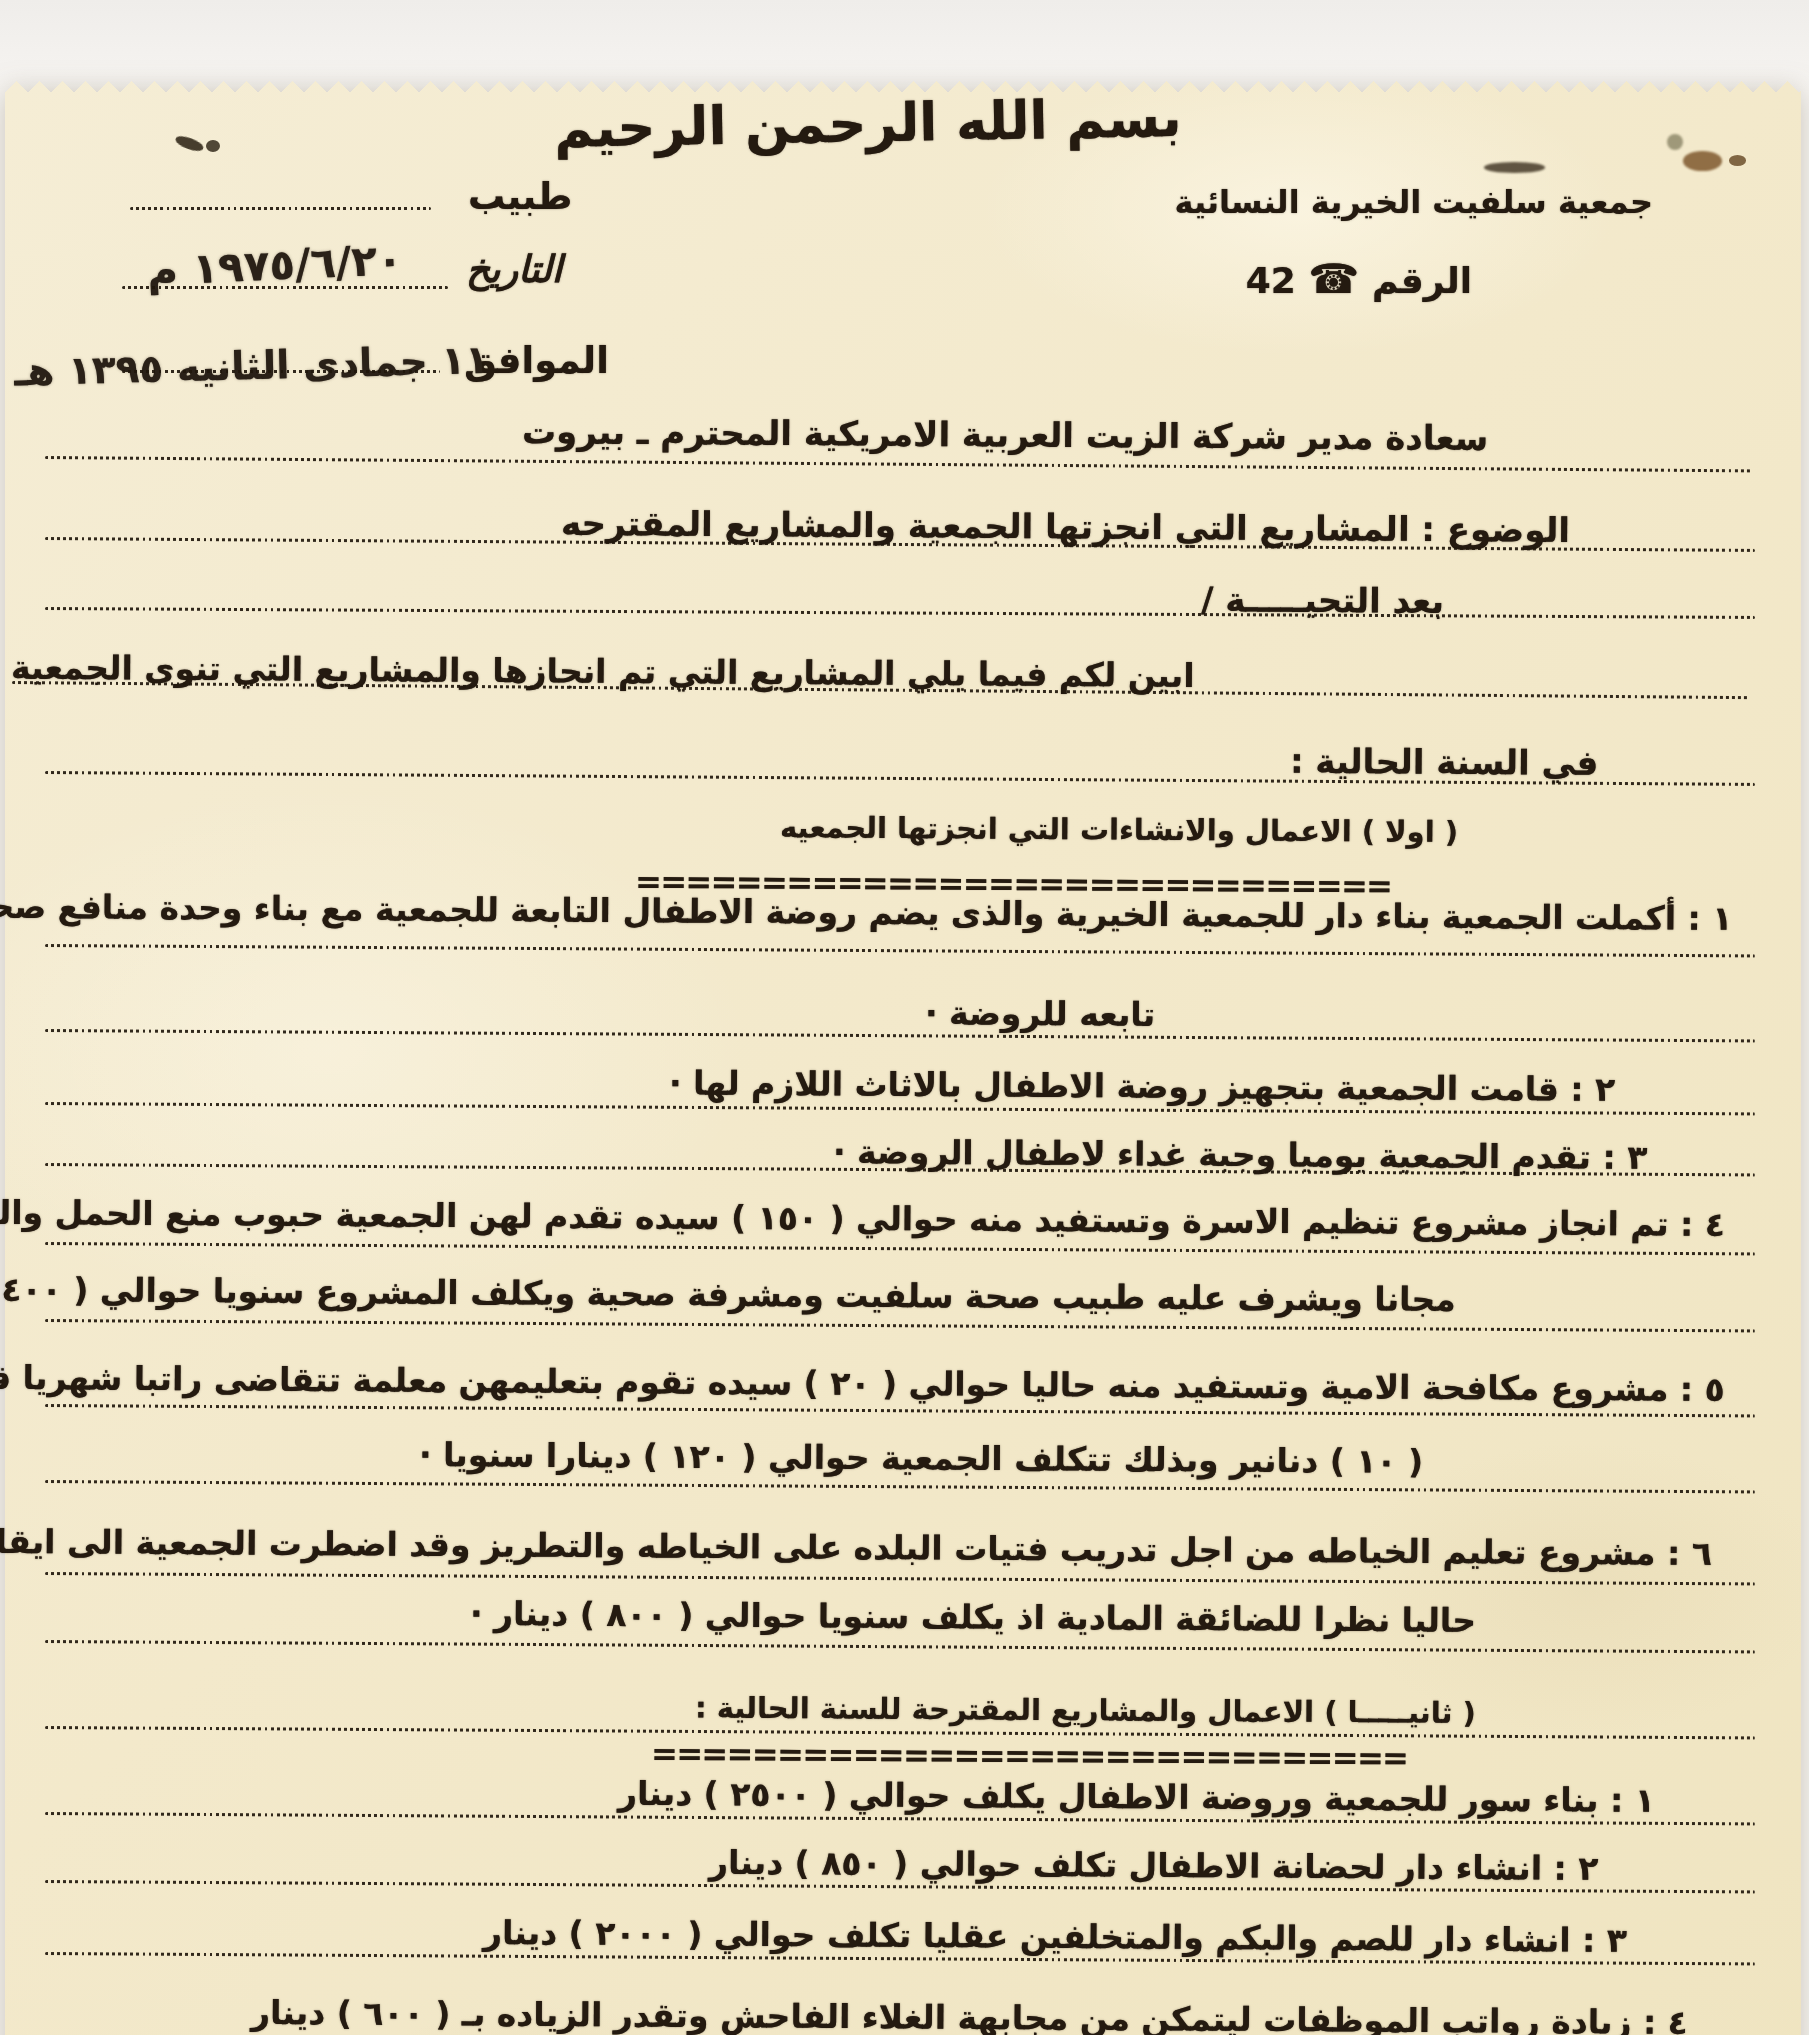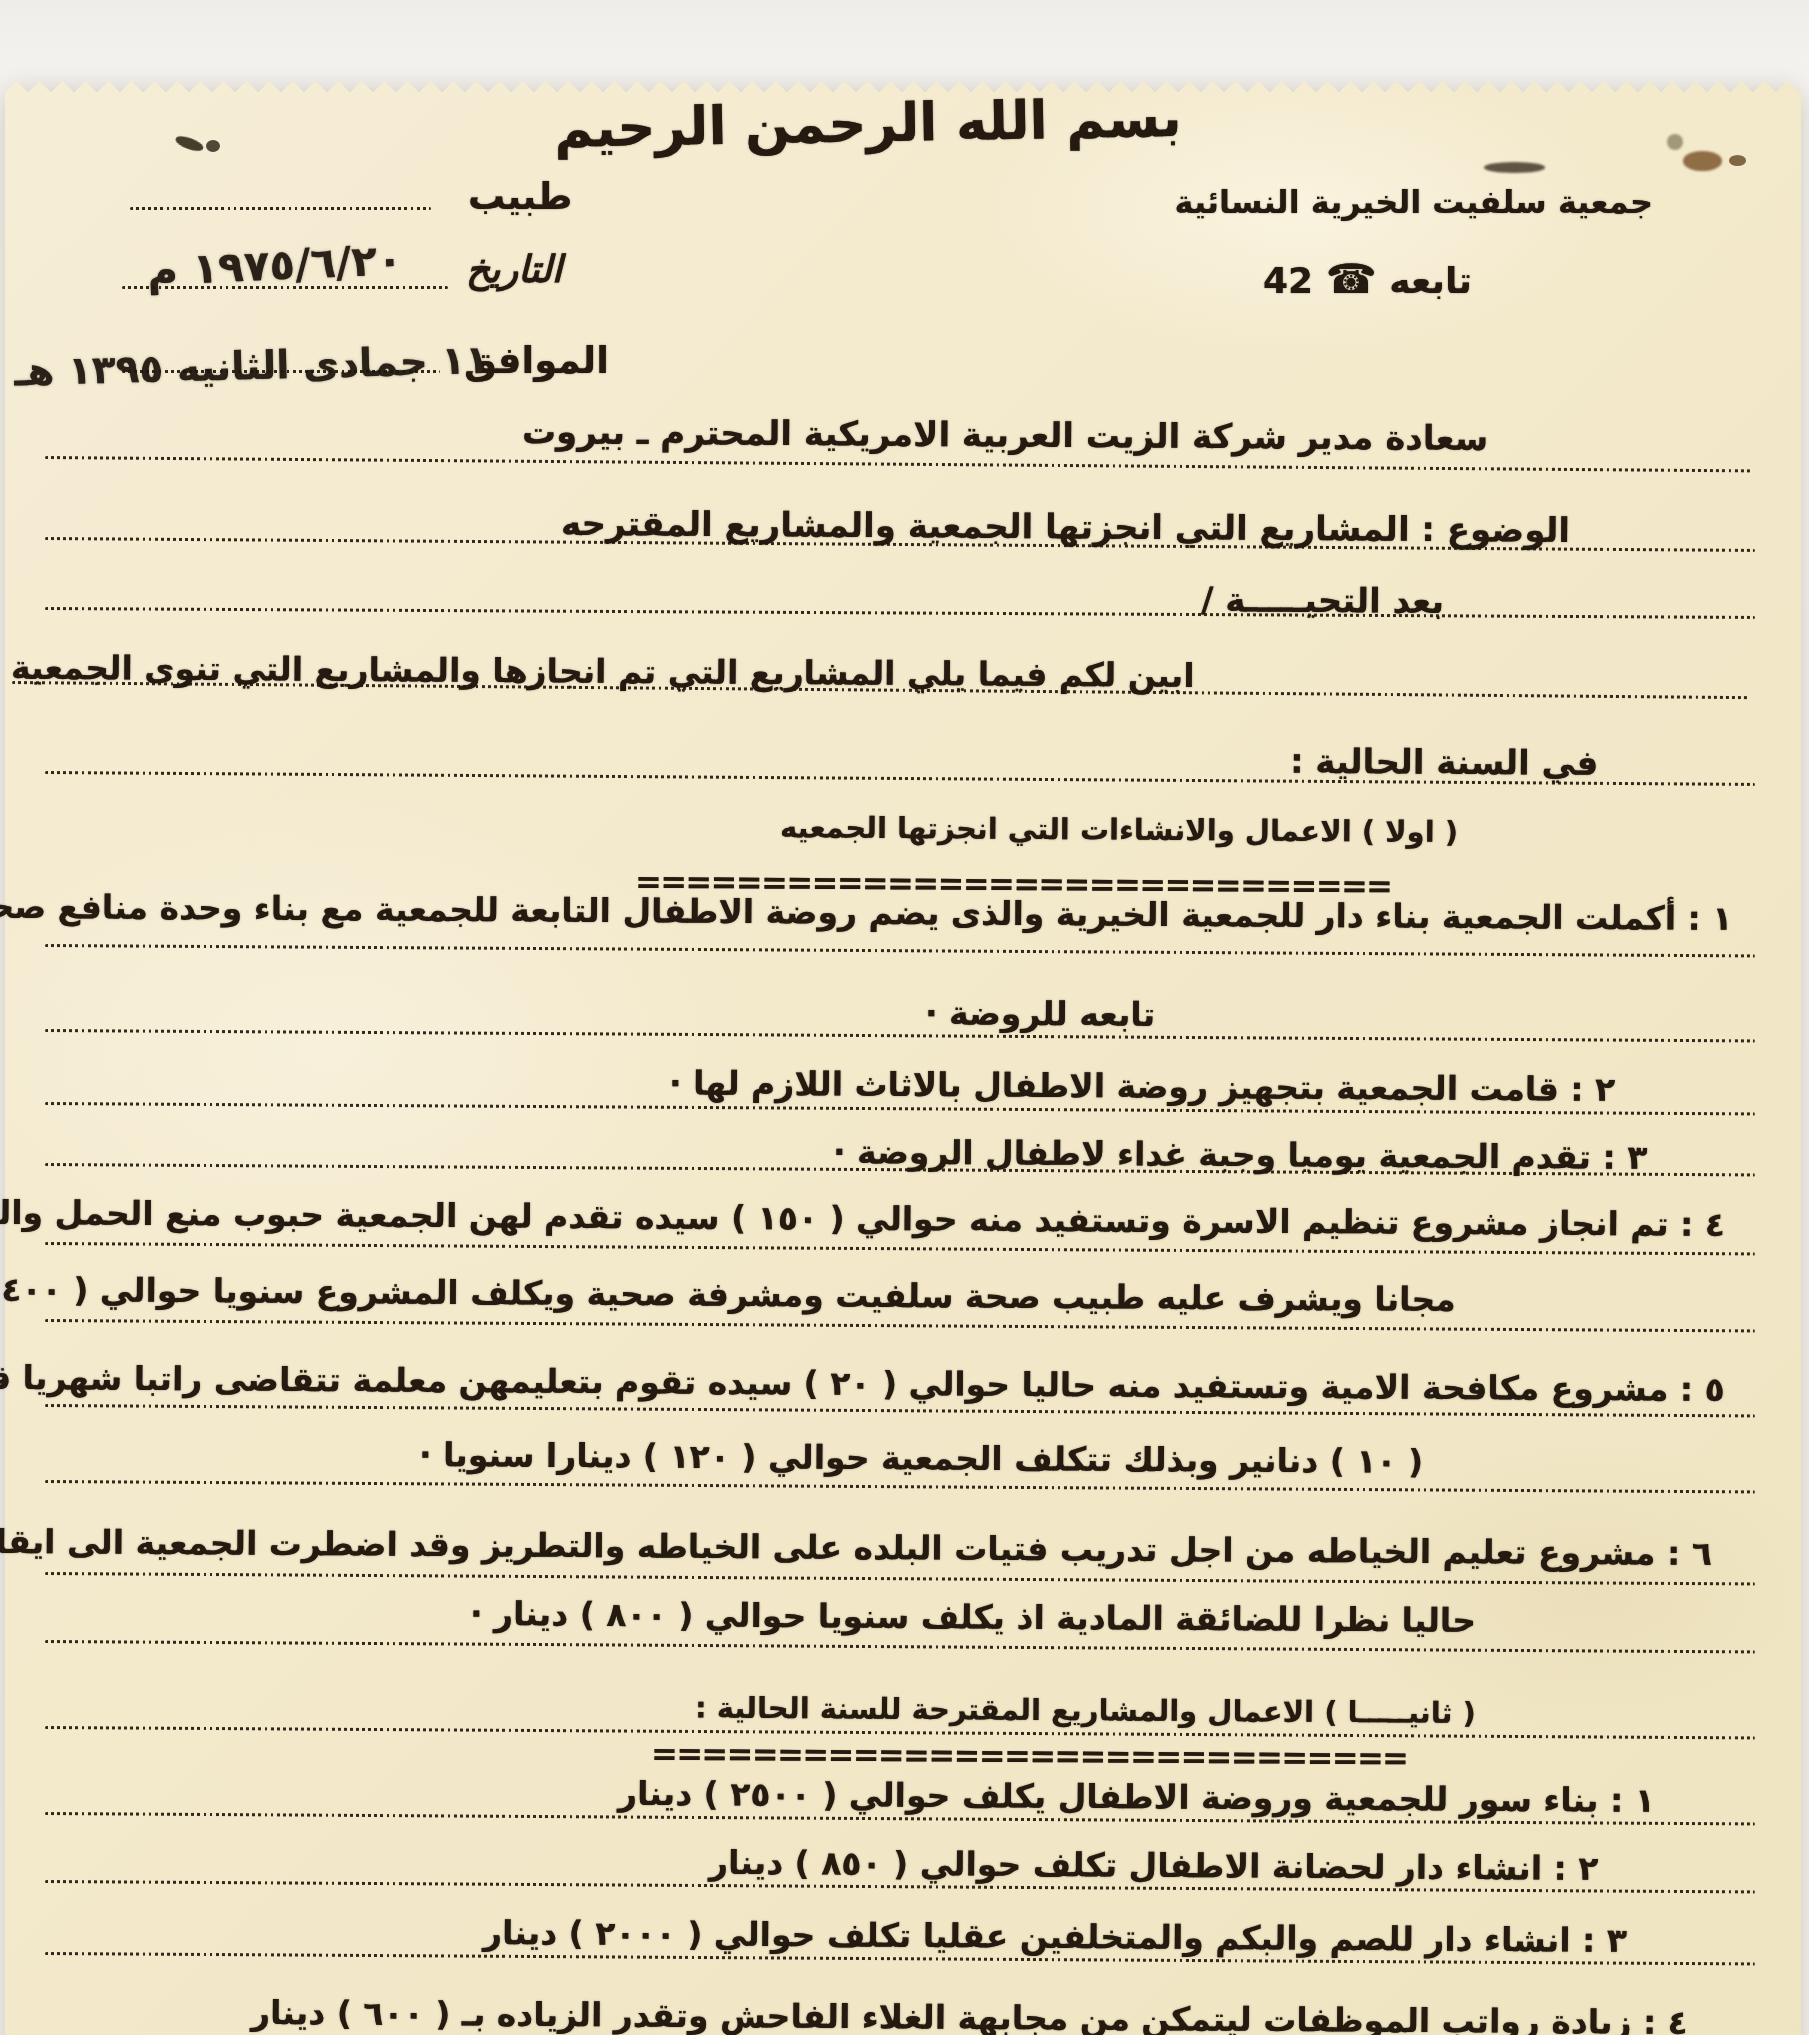--- a/index.html
+++ b/index.html
@@ -59,21 +59,21 @@
   <div class="paper"></div>
 </div>
 
 <div class="content">
 
   <div class="ln hd" style="right:629px;top:88px;font-size:53px;transform:rotate(-1deg);">بسم الله الرحمن الرحيم</div>
 
   <div class="ln hd" style="right:157px;top:184px;font-size:32px;">جمعية سلفيت الخيرية النسائية</div>
 
   <div class="ln hd" style="right:338px;top:256px;font-size:36px;">
-    <span>تابعه</span>
+    <span>الرقم</span>
     <span style="font-size:41px;">☎</span>
     <span>42</span>
   </div>
 
   <div class="ln hd" style="left:468px;top:176px;font-size:37px;">طبيب</div>
   <div class="rule" style="left:130px;top:207px;width:301px;--r:0deg;"></div>
 
   <div class="ln hd" style="left:466px;top:249px;font-size:37px;font-style:italic;">التاريخ</div>
   <div class="ln hd hand" style="left:147px;top:236px;font-size:42px;transform:rotate(-2.5deg);">١٩٧٥/٦/٢٠ م</div>
   <div class="rule" style="left:122px;top:286px;width:326px;--r:0deg;"></div>

